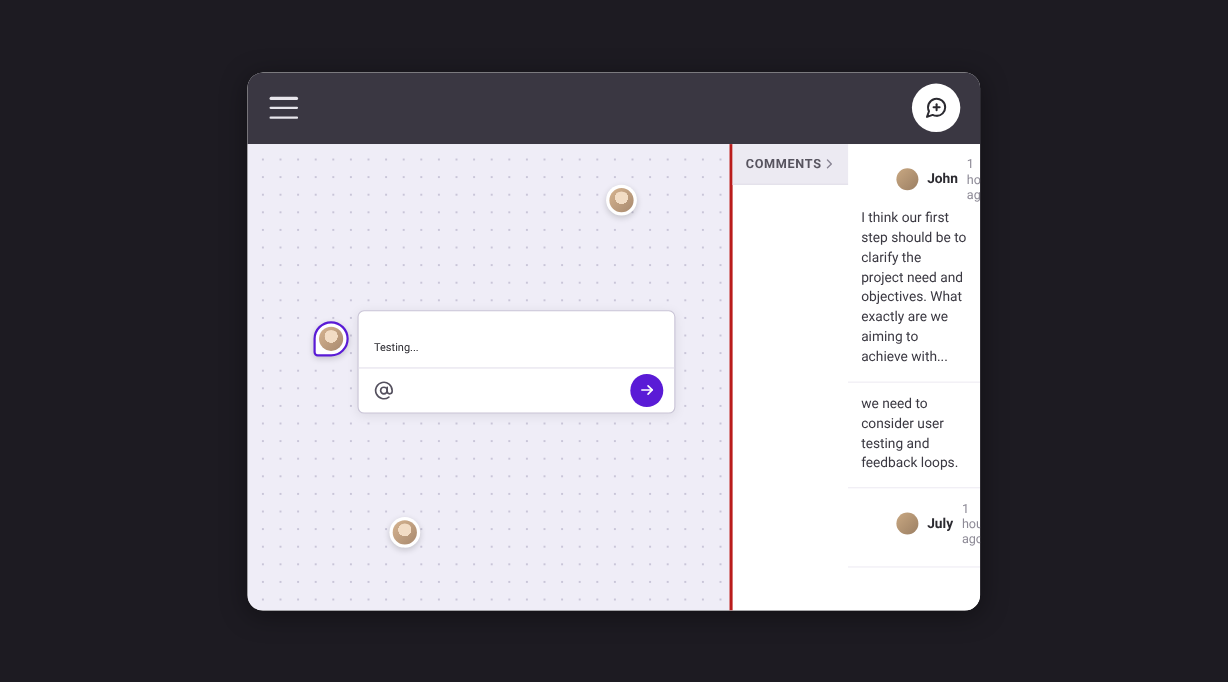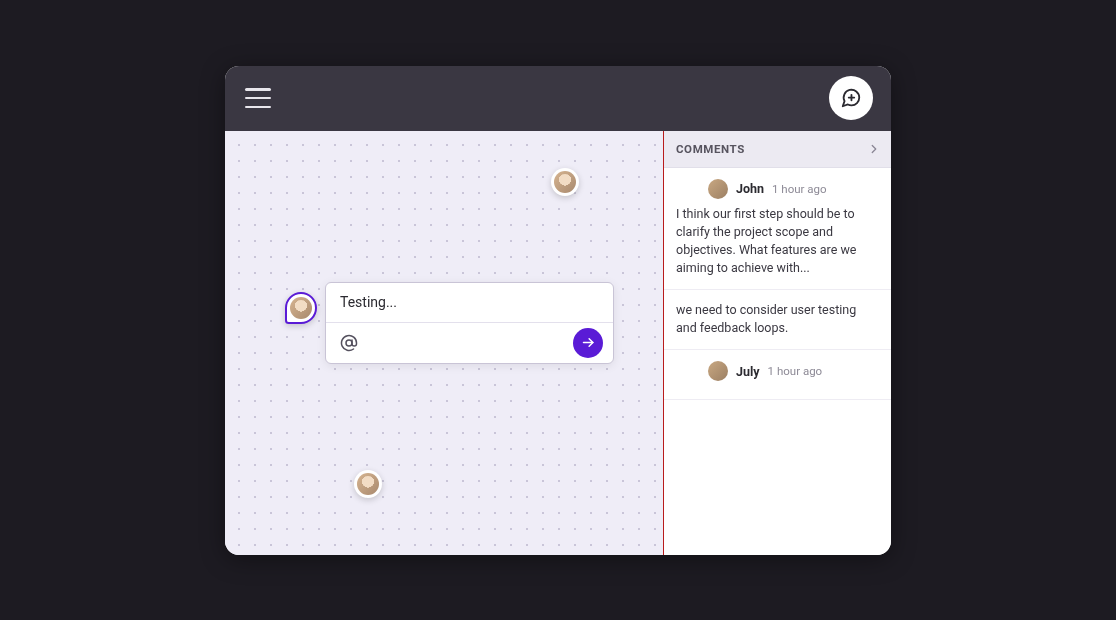--- a/index.html
+++ b/index.html
@@ -86,22 +86,22 @@
     left: 100px; top: 151px;
     width: 289px;
     background: #fff;
     border: 1px solid #c9c4d6;
     border-radius: 6px;
     display: flex;
     flex-direction: column;
     box-shadow: 0 2px 10px rgba(0,0,0,0.08);
   }
   .comment-text {
-    padding: 11px 14px 12px;
-    font-size: 14px;
+    padding: 28px 14px 12px;
+    font-size: 10px;
     color: #2b2a30;
     border-bottom: 1px solid #e3e0ec;
     min-height: 40px;
   }
   .comment-actions {
     height: 40px;
     display: flex;
     align-items: center;
     justify-content: space-between;
     padding: 0 10px 0 14px;
@@ -111,22 +111,22 @@
     width: 30px; height: 30px; border-radius: 50%;
     background: #5a1bd6;
     display: flex; align-items: center; justify-content: center;
     cursor: pointer;
   }
   .send-btn svg { width: 15px; height: 15px; }
   .sidebar {
     width: 228px;
     background: #fff;
     display: flex;
-    flex-direction: column;
-    border-left: 1px solid #b91c1c;
+    flex-direction: row;
+    border-left: 3px solid #b91c1c;
   }
   .sidebar-header {
     height: 37px;
     background: #eceaf2;
     display: flex;
     align-items: center;
     justify-content: space-between;
     padding: 0 10px 0 12px;
     border-bottom: 1px solid #e1dfe9;
   }
@@ -225,21 +225,21 @@
         </svg>
       </div>
       <div class="comments-list">
 
         <div class="comment-item">
           <div class="comment-head">
             <div class="mini-avatar"></div>
             <span class="author">John</span>
             <span class="timestamp">1 hour ago</span>
           </div>
-          <div class="comment-body">I think our first step should be to clarify the project scope and objectives. What features are we aiming to achieve with...</div>
+          <div class="comment-body">I think our first step should be to clarify the project need and objectives. What exactly are we aiming to achieve with...</div>
         </div>
 
         <div class="comment-item">
           <div class="comment-body">we need to consider user testing and feedback loops.</div>
         </div>
 
         <div class="comment-item">
           <div class="comment-head">
             <div class="mini-avatar"></div>
             <span class="author">July</span>

